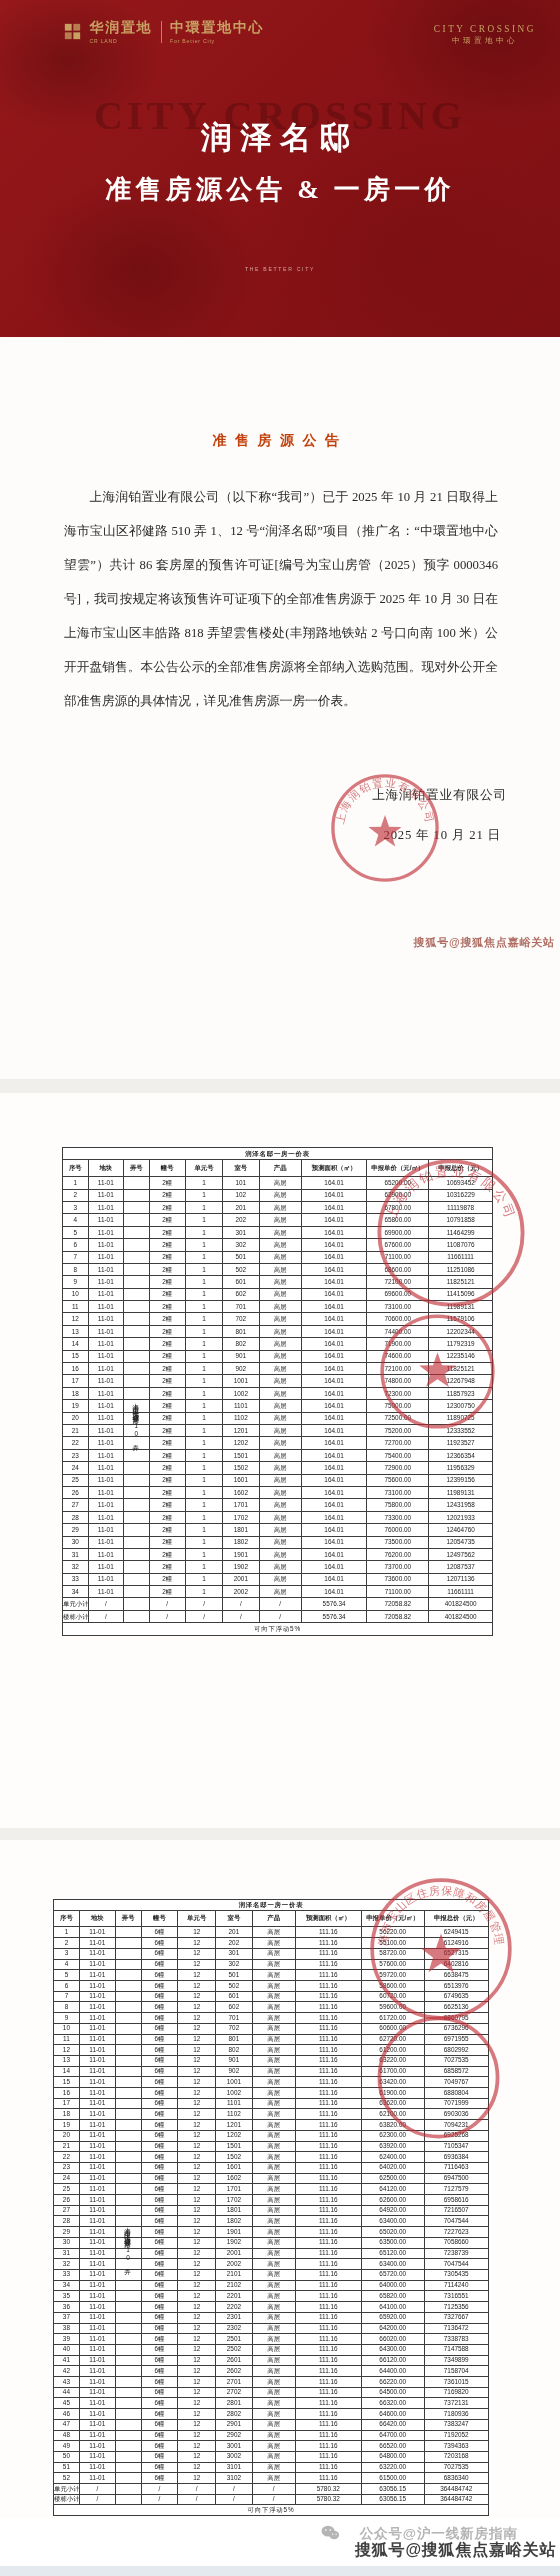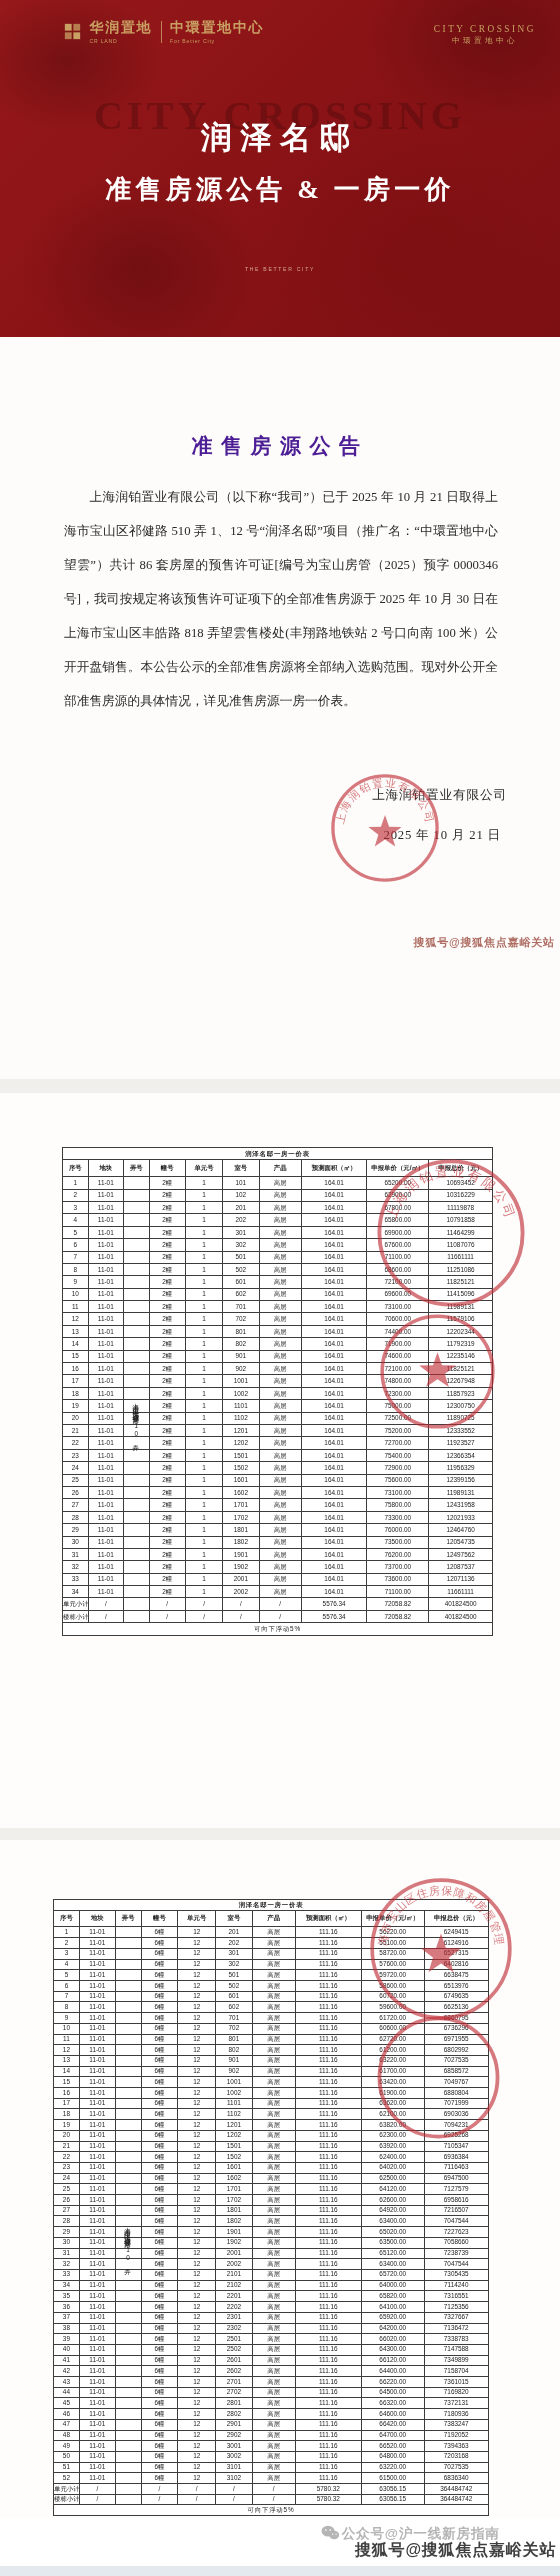--- a/index.html
+++ b/index.html
@@ -31,21 +31,21 @@
   .hero-t2{position:absolute;left:0;top:172px;width:100%;text-align:center;
         font-family:"Liberation Serif",serif;font-weight:bold;font-size:26px;letter-spacing:4.2px;}
   .hero-sub{position:absolute;left:0;top:244px;width:100%;text-align:center;
         font-family:"Liberation Serif",serif;font-size:11px;letter-spacing:3.4px;color:#e0c0ac;}
   .hero-sub2{position:absolute;left:0;top:266px;width:100%;text-align:center;
         font-size:5.1px;letter-spacing:1.7px;color:rgba(224,192,172,.85);}
 
   
   .page1{position:absolute;left:0;top:337px;width:560px;height:742px;background:#fdfcfa;}
   .ann-title{position:absolute;left:0;top:95px;width:100%;text-align:center;
-        font-family:"Liberation Serif",serif;font-weight:bold;font-size:21px;letter-spacing:8.5px;color:#4c1d95;}
+        font-family:"Liberation Serif",serif;font-weight:bold;font-size:14px;letter-spacing:8.5px;color:#c2410c;}
   .ann-body{position:absolute;left:64px;top:143px;width:434px;
         font-family:Liberation Serif, serif;font-size:12.7px;line-height:34px;color:#2a2a2a;
         text-align:justify;text-indent:2em;}
   .ann-company{position:absolute;right:53px;top:450px;font-family:"Liberation Serif",serif;
         font-size:12.7px;letter-spacing:0.8px;color:#2a2a2a;}
   .ann-date{position:absolute;right:59px;top:490px;font-family:"Liberation Serif",serif;
         font-size:12.7px;letter-spacing:0.8px;color:#2a2a2a;}
   .mid-watermark{position:absolute;right:5.1px;top:598px;font-size:11px;font-weight:bold;
         color:rgba(148,62,48,.75);letter-spacing:0.8px;}
 
@@ -68,21 +68,21 @@
         display:flex;align-items:center;justify-content:center;}
   .lane1{left:14.1%;width:5.9%;top:144px;height:255px;}
   .lane2{left:14.1%;width:5.9%;top:216px;height:255px;}
 
   
   .stamp{position:absolute;pointer-events:none;opacity:.62;}
 
   
   .footer{position:absolute;left:0;top:2518px;width:560px;height:58px;background:#ffffff;}
   .footer-strip{position:absolute;left:0;bottom:0;width:560px;height:10.2px;background:#e3e9ef;}
-  .wm-gray{position:absolute;left:321px;top:6.8px;display:flex;align-items:center;gap:2px;
+  .wm-gray{position:absolute;left:321px;top:6.8px;display:flex;align-items:center;gap:20px;
         color:#b5b5b5;font-size:13.6px;font-weight:bold;letter-spacing:0.8px;white-space:nowrap;}
   .wm-dark{position:absolute;left:355px;top:22px;color:#3f3f3f;font-size:16px;font-weight:bold;
         letter-spacing:0.8px;white-space:nowrap;}
 </style>
 </head>
 <body>
 
 <div id="canvas">
 
   <div class="hero">

